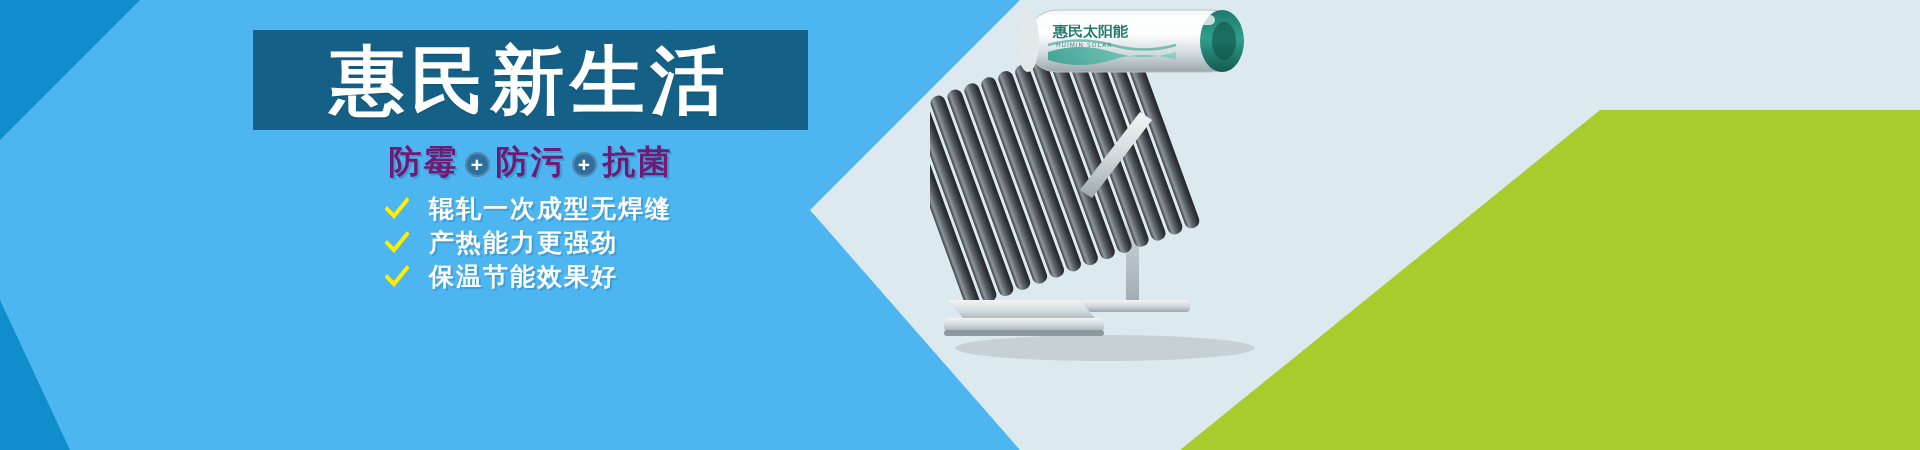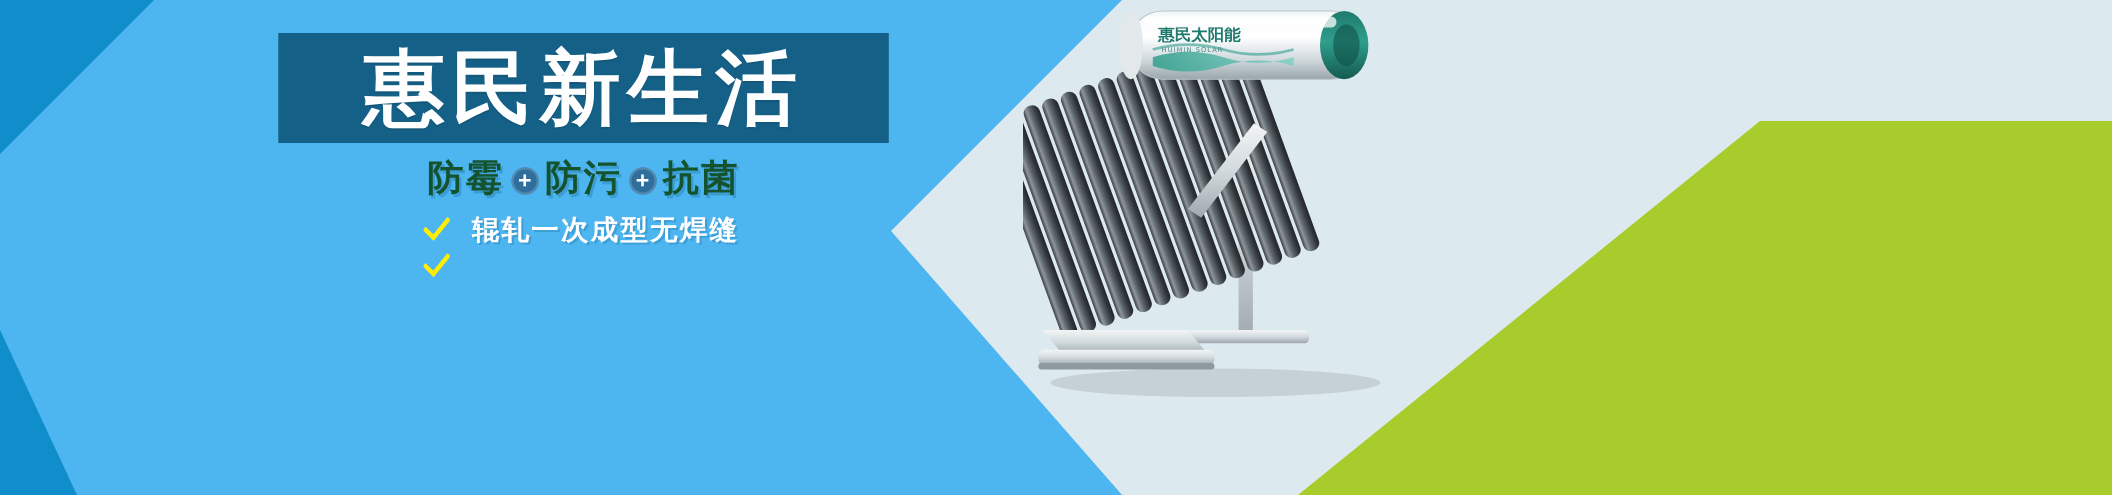--- a/index.html
+++ b/index.html
@@ -36,21 +36,21 @@
     text-shadow:0 2px 0 rgba(0,0,0,.08);
   }
 
   #subtitle{
     position:absolute;left:253px;top:140px;width:555px;
     display:flex;align-items:center;justify-content:center;
     gap:6px;
     white-space:nowrap;
   }
   .sub-word{
-    color:#14532d;
+    color:#701a75;
     font-size:33px;
     font-weight:bold;
     letter-spacing:2px;
     font-family:Liberation Sans, sans-serif;
     text-shadow:2px 2px 0 rgba(30,110,160,.35);
   }
   .plus-badge{
     width:25px;height:25px;border-radius:50%;
     background:#2f6f9e;
     display:inline-flex;align-items:center;justify-content:center;
@@ -133,20 +133,27 @@
       <div class="feature">
         <svg class="check-icon" viewBox="0 0 24 24" xmlns="http://www.w3.org/2000/svg">
             <path d="M2 12 L9 19 L22 3" fill="none" stroke="#ffee00" stroke-width="4" stroke-linecap="square"></path>
           </svg>
         <span class="feature-label">辊轧一次成型无焊缝</span>
       </div>
       <div class="feature">
         <svg class="check-icon" viewBox="0 0 24 24" xmlns="http://www.w3.org/2000/svg">
             <path d="M2 12 L9 19 L22 3" fill="none" stroke="#ffee00" stroke-width="4" stroke-linecap="square"></path>
           </svg>
+        <span class="feature-label">产热能力更强劲</span>
+      </div>
+      <div class="feature">
+        <svg class="check-icon" viewBox="0 0 24 24" xmlns="http://www.w3.org/2000/svg">
+            <path d="M2 12 L9 19 L22 3" fill="none" stroke="#ffee00" stroke-width="4" stroke-linecap="square"></path>
+          </svg>
+        <span class="feature-label">保温节能效果好</span>
       </div>
     </div>
 
   </div>
 
   <div id="product">
     <svg viewBox="0 0 450 380" xmlns="http://www.w3.org/2000/svg">
       <defs>
         <linearGradient id="tankGrad" x1="0" y1="0" x2="0" y2="1">
           <stop offset="0%" stop-color="#f4f7f8"></stop>

